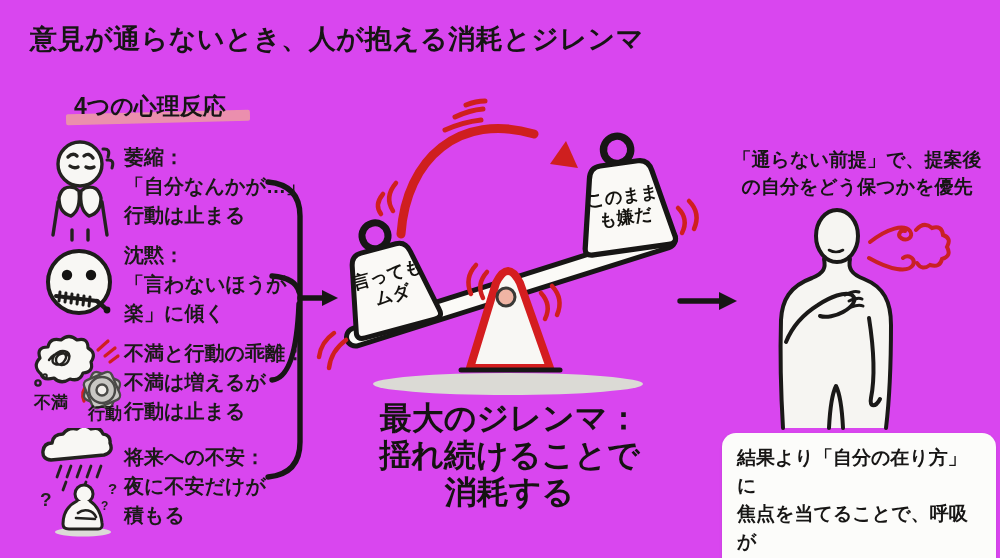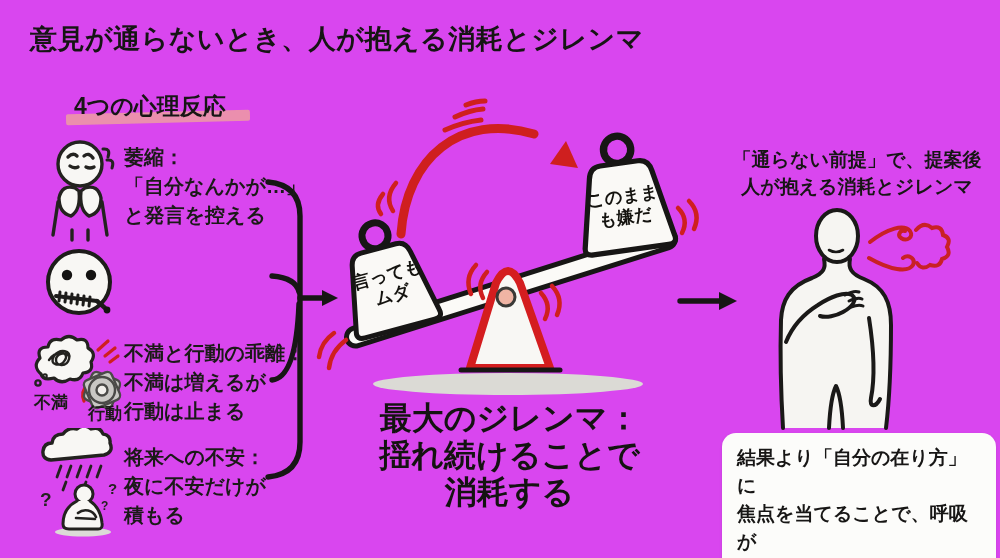--- a/index.html
+++ b/index.html
@@ -58,21 +58,24 @@
   <div class="abs title">意見が通らないとき、人が抱える消耗とジレンマ</div>
 
   <div class="heading-wrap" style="left:74px;top:91px;">
     <div class="hl" style="left:-8px;top:21px;width:184px;"></div>
     <div class="h2">4つの心理反応</div>
   </div>
 
 
   <div class="item-text" style="top:143px;">萎縮：
 「自分なんかが…」
-と発言を控える</div>
+行動は止まる</div>
+  <div class="item-text" style="top:241px;">沈黙：
+「言わないほうが
+楽」に傾く</div>
   <div class="item-text" style="top:443px;">将来への不安：
 夜に不安だけが
 積もる</div>
   <div class="item-text" style="top:339px;">不満と行動の乖離：
 不満は増えるが
 行動は止まる</div>
 
   <svg class="icon" style="left:46px;top:138px;" width="70" height="104" viewBox="0 0 70 104">
     <g fill="none" stroke="#23221f" stroke-width="3.4" stroke-linecap="round" stroke-linejoin="round">
       <circle cx="34" cy="26" r="22" fill="#f8f7f4"></circle>
@@ -226,21 +229,21 @@
   <div class="weight-label" style="left:352px;top:264px;width:76px;transform:rotate(-15deg);">言っても
 ムダ</div>
   <div class="weight-label" style="left:580px;top:186px;width:88px;transform:rotate(-8deg);">このまま
 も嫌だ</div>
 
   <div class="caption">最大のジレンマ：
 揺れ続けることで
 消耗する</div>
 
   <div class="subheading">「通らない前提」で、提案後
-人が抱える消耗とジレンマ</div>
+の自分をどう保つかを優先</div>
 
   <div class="callout">
     <div class="callout-text">結果より「自分の在り方」に
 焦点を当てることで、呼吸が
 楽になり行動が整う。</div>
   </div>
 
 </div>
 
 </body></html>

